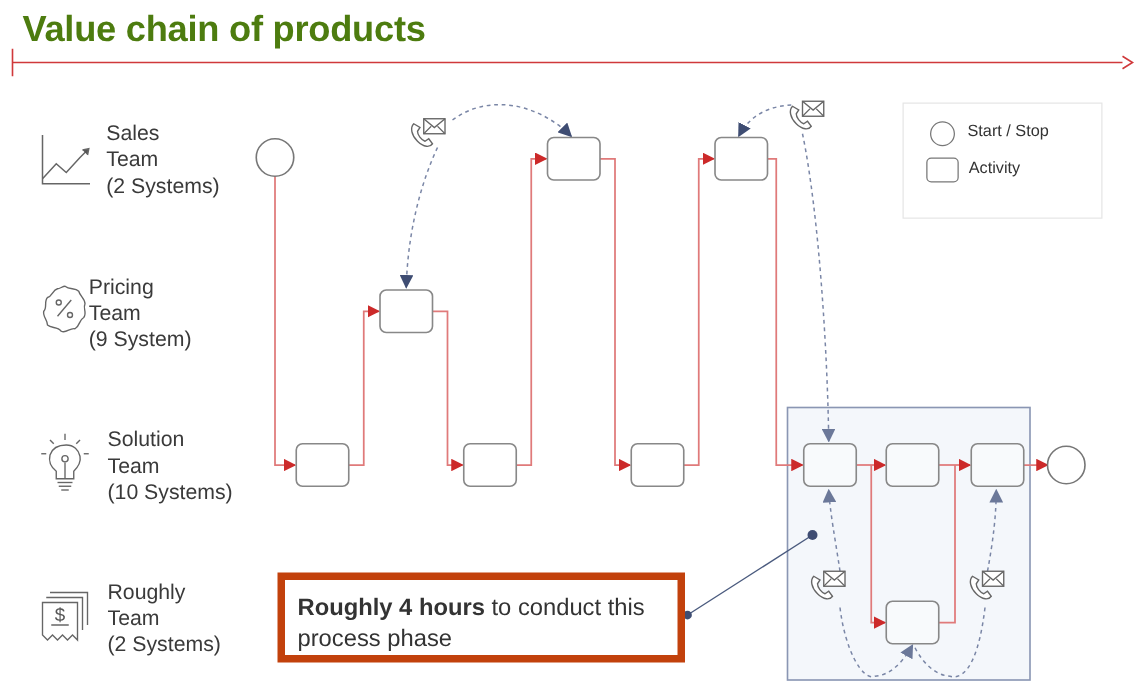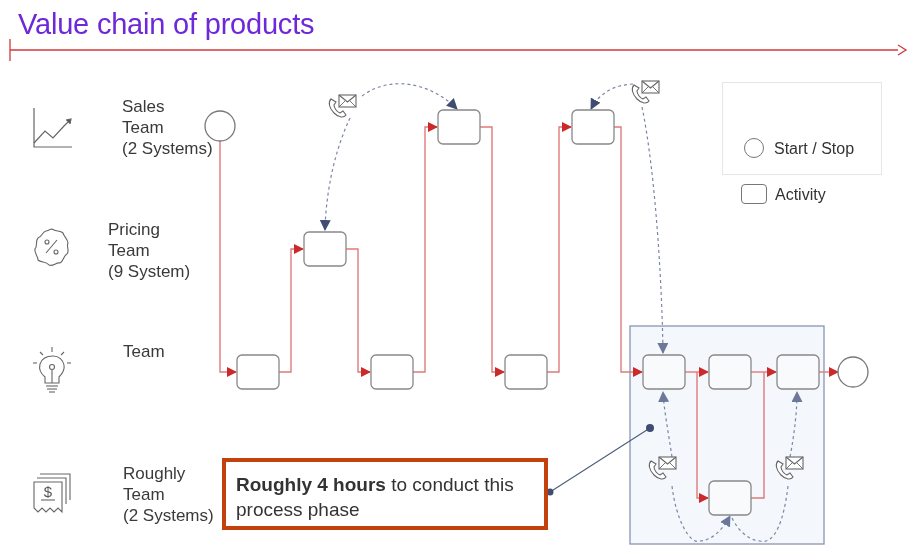--- a/index.html
+++ b/index.html
@@ -1,23 +1,23 @@
 <!DOCTYPE html>
 <html><head>
 <meta charset="utf-8">
 <style>
   html, body { margin:0; padding:0; background:#ffffff; }
   body { width:915px; height:549px; position:relative; overflow:hidden; font-family:"Liberation Sans", sans-serif; color:#333; }
-  .title { position:absolute; left:18px; top:8px; font-size:29px; font-weight:normal; color:#6d28d9; letter-spacing:-0.2px; }
-  .lane-label { position:absolute; font-size:17px; line-height:21px; color:#3a3a3a;margin-left:37px; }
+  .title { position:absolute; left:18px; top:8px; font-size:29px; font-weight:bold; color:#4d7c0f; letter-spacing:-0.2px; }
+  .lane-label { position:absolute; font-size:17px; line-height:21px; color:#3a3a3a; }
   .legend { position:absolute; left:722px; top:82px; width:158px; height:91px; border:1px solid #e6e6e6; background:#fff; }
-  .legend-item { position:absolute; left:18px; font-size:16px; color:#333; display:flex; align-items:flex-end;margin-top:41px; }
+  .legend-item { position:absolute; left:18px; font-size:13px; color:#333; display:flex; align-items:flex-start; }
   .legend-circle { width:18px; height:18px; border:1.3px solid #777; border-radius:50%; margin-right:10px; margin-left:3px; }
   .legend-rect { width:24px; height:18px; border:1.3px solid #777; border-radius:4px; margin-right:8px; }
-  .note { position:absolute; left:222px; top:458px; width:326px; height:72px; border:4px solid #c2410c; background:#fff; box-sizing:border-box; padding:10px 10px; font-size:19px; line-height:25px; color:#333; }
+  .note { position:absolute; left:222px; top:458px; width:326px; height:72px; border:6px solid #c2410c; background:#fff; box-sizing:border-box; padding:10px 10px; font-size:19px; line-height:25px; color:#333; }
   .note b { color:#333; }
   svg.diagram { position:absolute; left:0; top:0; }
 </style>
 </head>
 <body>
 
 <div class="title">Value chain of products</div>
 
 <svg class="diagram" width="915" height="549" viewBox="0 0 915 549">
   <defs>
@@ -139,34 +139,36 @@
   <div>Sales</div>
   <div>Team</div>
   <div>(2 Systems)</div>
 </div>
 <div class="lane-label" style="left:71px; top:219px;">
   <div>Pricing</div>
   <div>Team</div>
   <div>(9 System)</div>
 </div>
 <div class="lane-label" style="left:86px; top:341px;">
+  <div>Solution</div>
   <div>Team</div>
+  <div>(10 Systems)</div>
 </div>
 <div class="lane-label" style="left:86px; top:463px;">
   <div>Roughly</div>
   <div>Team</div>
   <div>(2 Systems)</div>
 </div>
 
 <div class="legend">
   <div class="legend-item" style="top:14px;">
     <span class="legend-circle"></span>
     <span>Start / Stop</span>
   </div>
-  <div class="legend-item" style="top:60px;">
+  <div class="legend-item" style="top:43px;">
     <span class="legend-rect"></span>
     <span>Activity</span>
   </div>
 </div>
 
 <div class="note">
   <b>Roughly 4 hours</b><span> to conduct this process phase</span>
 </div>
 
 </body></html>

